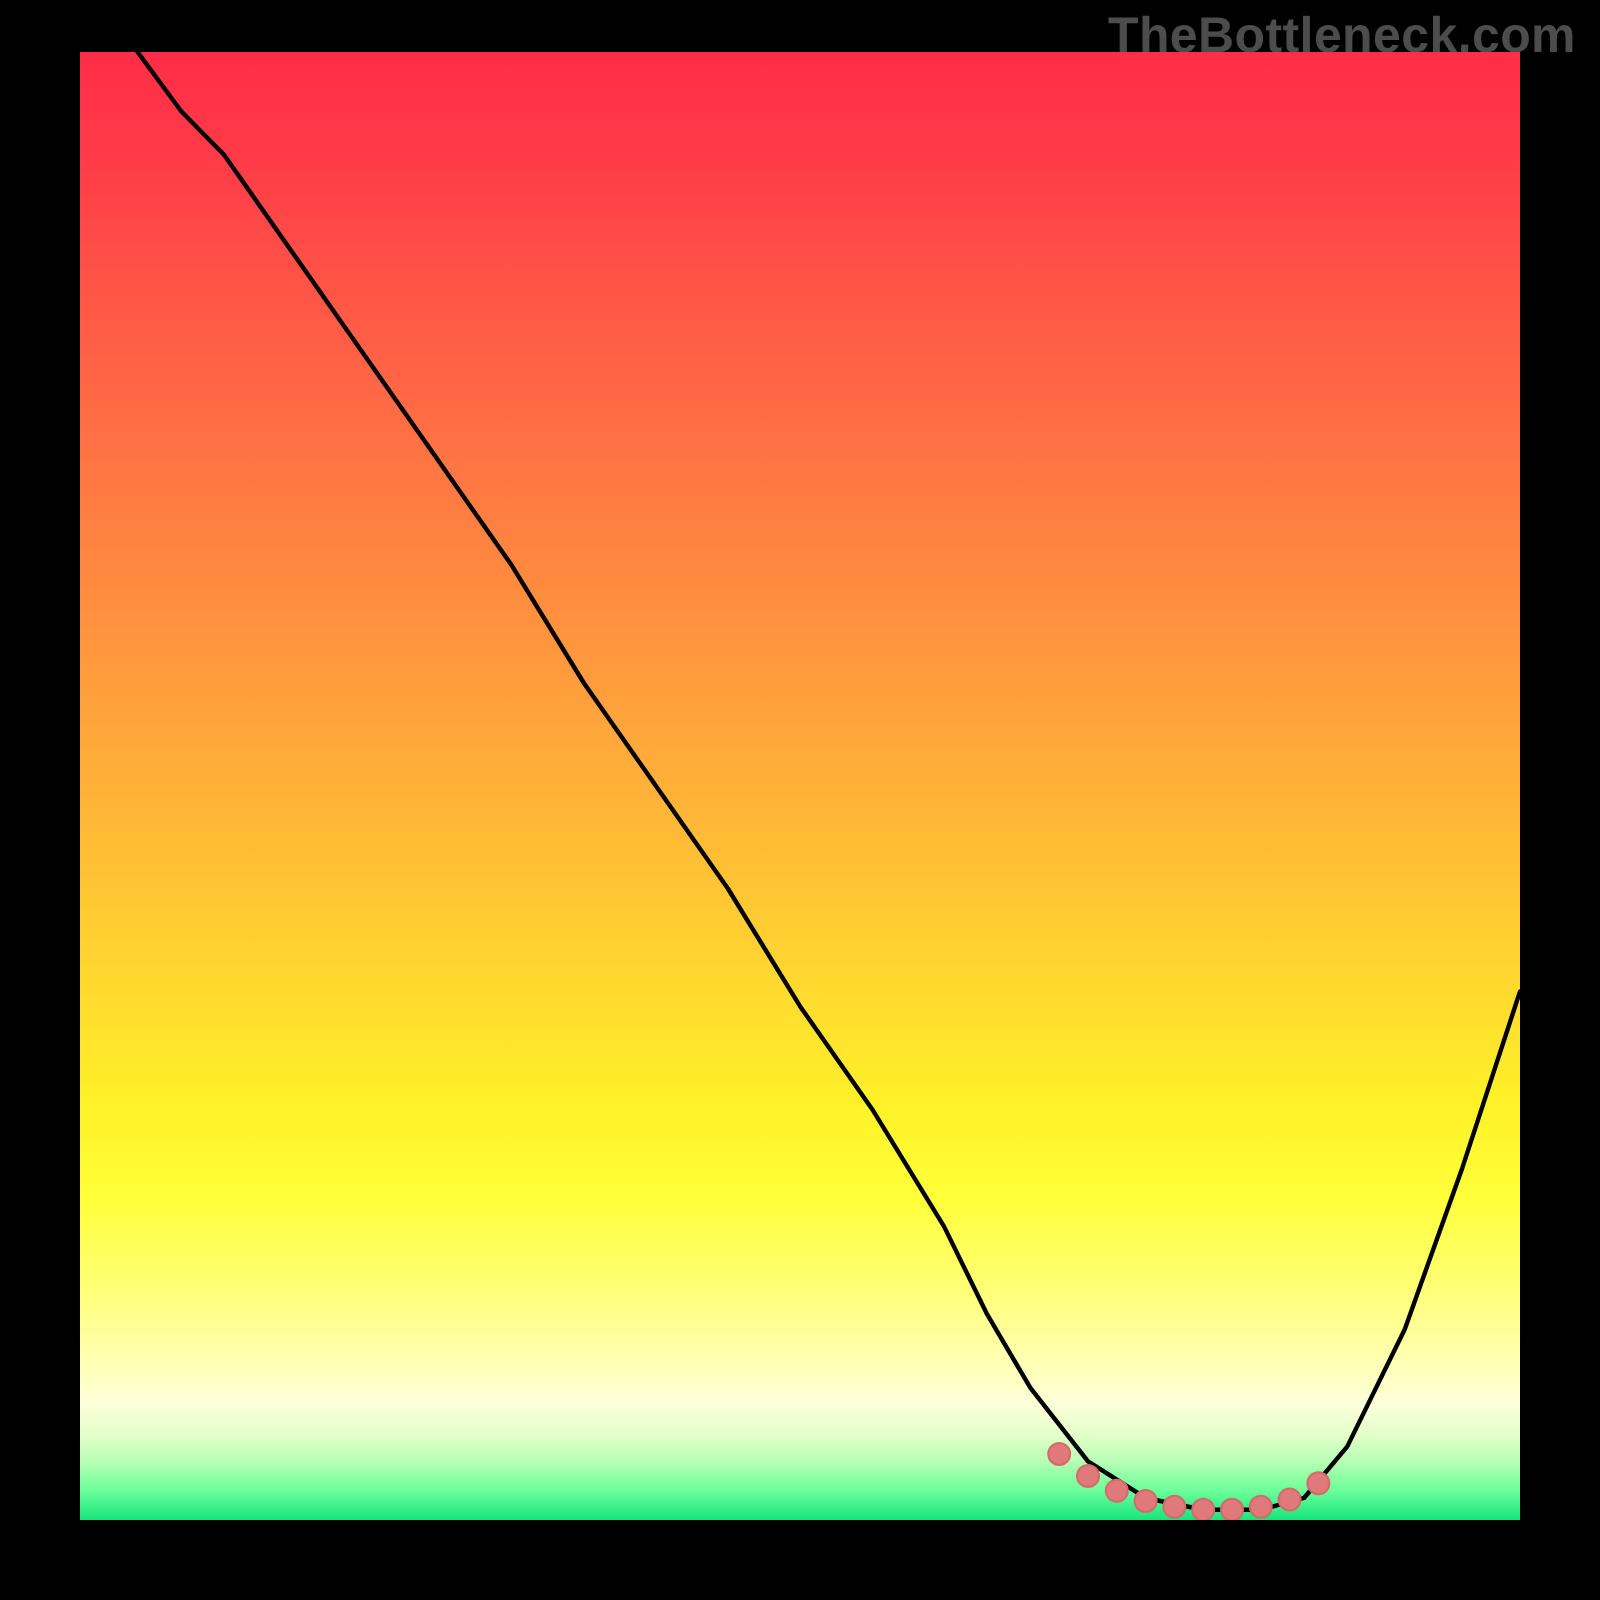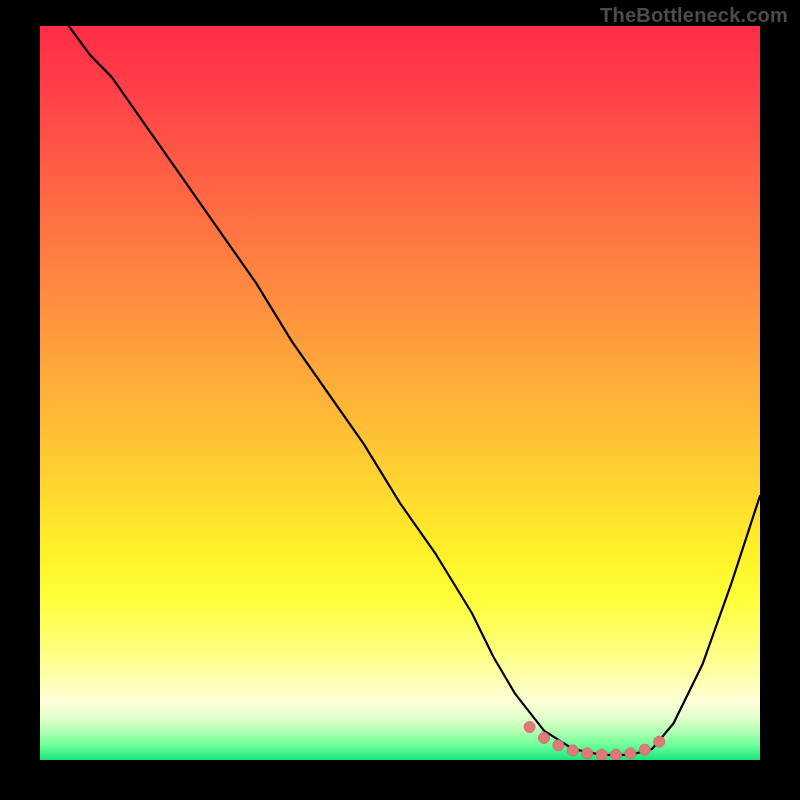--- a/index.html
+++ b/index.html
@@ -15,21 +15,21 @@
     position: relative;
     width: 800px;
     height: 800px;
     background: #000;
   }
   .watermark {
     position: absolute;
     top: 4px;
     right: 12px;
     color: #4c4c4c;
-    font-size: 20px;
+    font-size: 25px;
     font-weight: bold;
     letter-spacing: 0.2px;
     user-select: none;
   }
   .plot-area {
     position: absolute;
     left: 40px;
     top: 26px;
     width: 720px;
     height: 734px;

